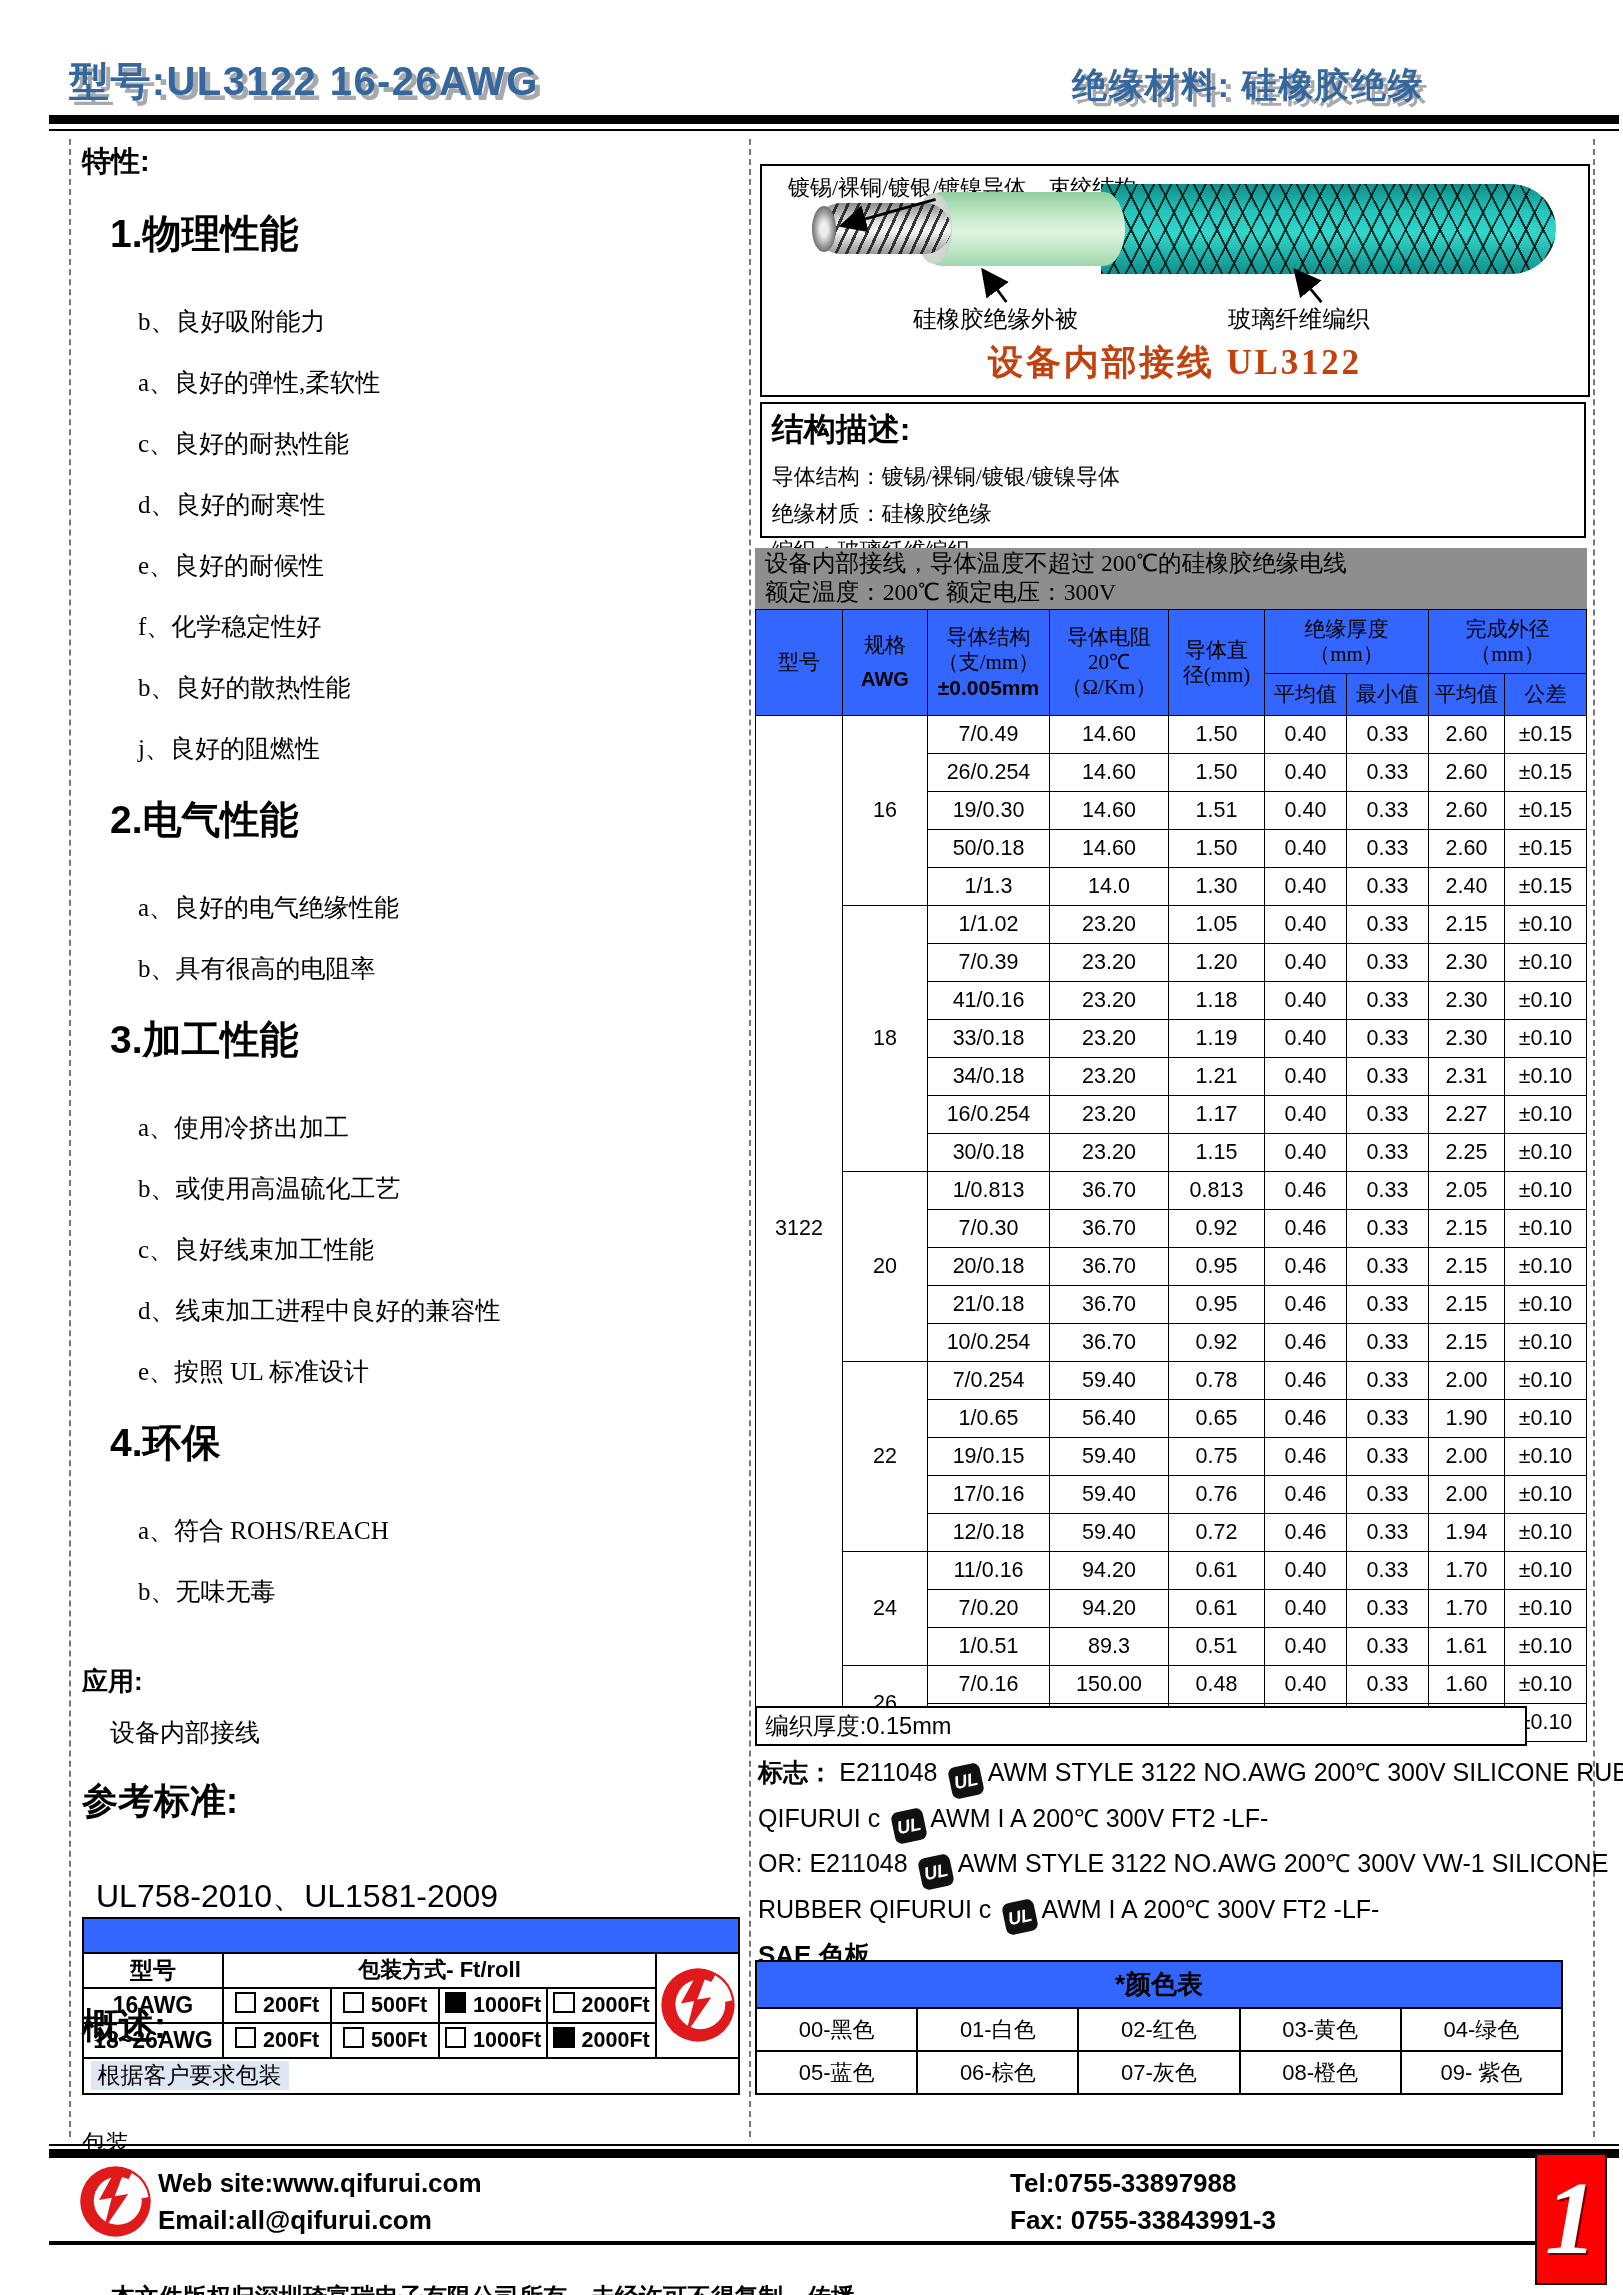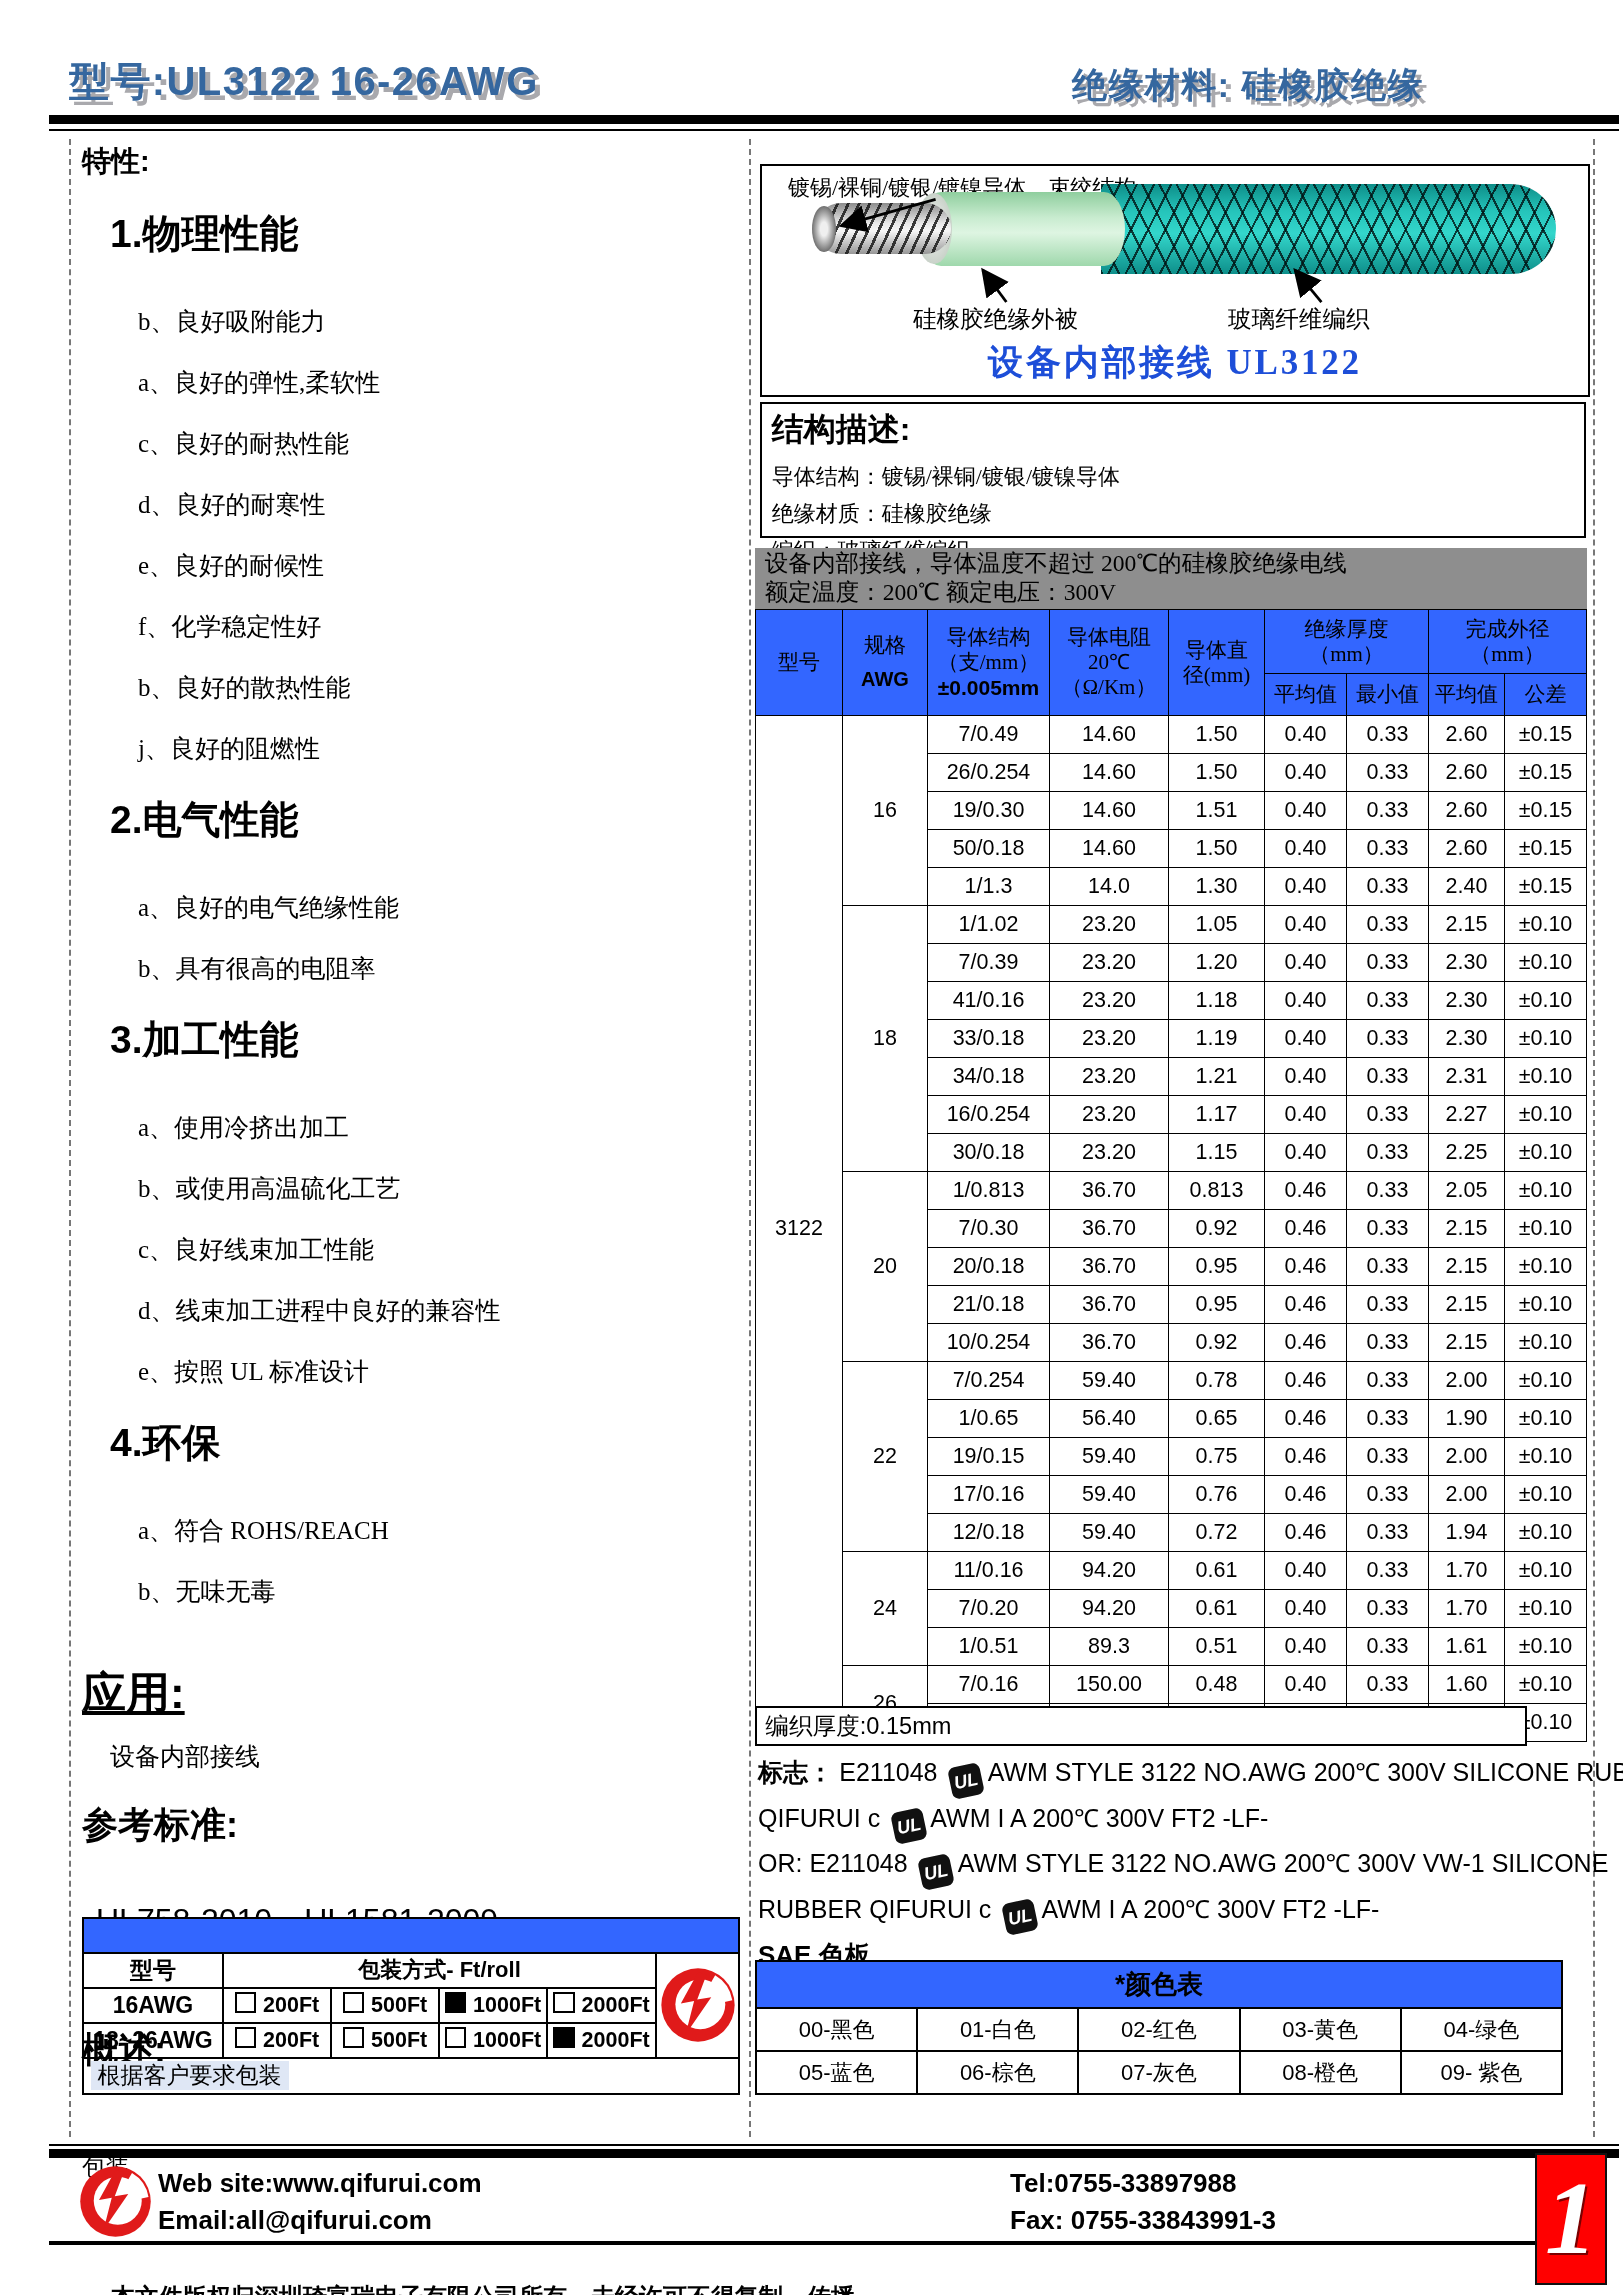--- a/index.html
+++ b/index.html
@@ -21,21 +21,21 @@
   .dash-v{position:absolute;width:0;border-left:2.1px dashed #777;top:139px;height:1998px;}
   .dash-left{left:69px;}
   .dash-mid{left:749px;}
   .dash-right{left:1593px;}
 
   
   .left-col{position:absolute;left:82px;top:142px;width:659px;}
   .feat-title{font-weight:bold;font-size:29px;margin:0 0 7px 0;}
   .sec-h{font-weight:bold;font-size:39px;margin:25px 0 44px 28px;}
   .item{font-family:"Liberation Serif",serif;font-size:25px;margin:0 0 28px 56px;white-space:nowrap;}
-  .app-h{font-weight:bold;font-size:44px;margin:56px 0 16.7px 0;text-decoration:underline;}
+  .app-h{font-weight:bold;font-size:26px;margin:56px 0 16.7px 0;}
   .app-text{font-family:"Liberation Serif",serif;font-size:25px;margin:0 0 0 28px;}
   .ref-h{font-weight:bold;font-size:36px;margin:28px 0 49px 0;}
   .ref-text{font-size:32px;margin:8px 0 0 14px;}
   .sum-h{font-weight:bold;font-size:36px;margin:83px 0 0 0;}
   .pack-label{font-size:23.6px;margin:76px 0 0 0;}
 
   
   .pack{position:absolute;left:82px;top:1917px;width:657px;border-collapse:collapse;table-layout:fixed;}
   .pack td{border:2.1px solid #000;text-align:center;vertical-align:middle;overflow:hidden;}
   .pack .banner-cell{background:#3366ff;height:30.5px;border-bottom:2.1px solid #000;}
@@ -61,21 +61,21 @@
   .insul:before{content:"";position:absolute;left:-4.2px;top:1.4px;width:36px;height:71px;border-radius:50%;
      background:radial-gradient(closest-side,#f2f2f2,#c9d2c9);}
   .cond{position:absolute;left:53px;top:37px;width:136px;height:51px;border-radius:26px/50%;
      background:
        repeating-linear-gradient(115deg, rgba(25,25,25,.85) 0 2.8px, rgba(0,0,0,0) 2.8px 9.7px),
        linear-gradient(180deg,#8c8c8c,#e9e9e9 40%,#f6f6f6 55%,#979797);}
   .cond:before{content:"";position:absolute;left:-2.8px;top:2.8px;width:23.6px;height:46px;border-radius:50%;
      background:radial-gradient(closest-side,#efefef 30%,#6f6f6f);}
   .w-lbl2{position:absolute;left:151px;top:137px;font-family:"Liberation Serif",serif;font-size:23.6px;}
   .w-lbl3{position:absolute;left:466px;top:137px;font-family:"Liberation Serif",serif;font-size:23.6px;}
-  .w-caption{position:absolute;left:0;top:173px;width:100%;text-align:center;color:#1d4ed8;
+  .w-caption{position:absolute;left:0;top:173px;width:100%;text-align:center;color:#c2410c;
      font-family:"Liberation Serif",serif;font-weight:bold;font-size:35px;letter-spacing:2.8px;}
   .arrows{position:absolute;left:0;top:0;width:826px;height:229px;pointer-events:none;}
 
   .struct-box{position:absolute;left:760px;top:402px;width:826px;height:136px;border:2.1px solid #000;
      padding:4.2px 0 0 9.7px;box-sizing:border-box;}
   .s-h{font-weight:bold;font-size:32px;margin:0 0 9.7px 0;}
   .s-line{font-family:"Liberation Serif",serif;font-size:22px;margin:0 0 7px 0;}
 
   .gray-banner{position:absolute;left:755px;top:548px;width:832px;height:61px;background:#8e8e8e;
      box-sizing:border-box;padding:1.4px 0 0 9.7px;}

